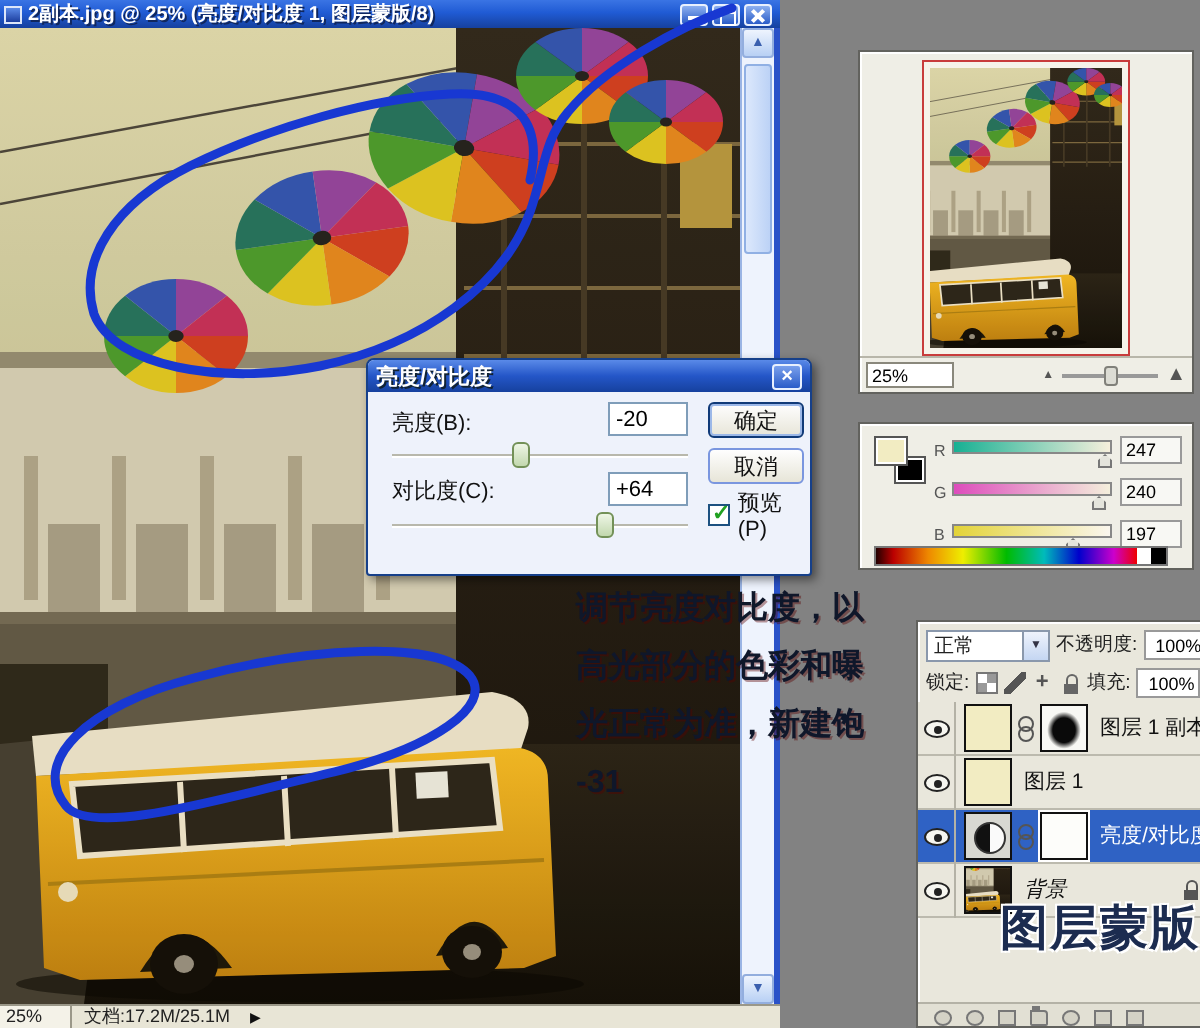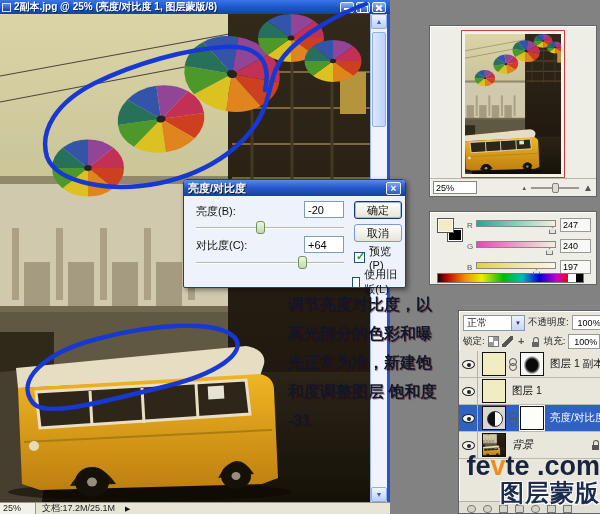--- a/index.html
+++ b/index.html
@@ -310,32 +310,27 @@
       <span class="chk" style="left:170px;top:48px;">
         <span class="chk-box">
             <span class="chk-mark">✓</span>
           </span>
         <span>预览(P)</span>
       </span>
 
       <div class="dlg-track" style="top:66px;">
         <div class="dlg-thumb" style="left:102px;"></div>
       </div>
-      <span class="chk" style="left:168px;top:71px;">
-        <span class="chk-box"></span>
-        <span>使用旧版(L)</span>
-      </span>
     </div>
   </div>
 
   <div class="red-note">
     <div>调节亮度对比度，以</div>
     <div>高光部分的色彩和曝</div>
     <div>光正常为准，新建饱</div>
-    <div>和度调整图层 饱和度</div>
     <div>-31</div>
   </div>
 
   <div class="panel navigator">
     <div class="nav-thumb">
       <svg width="96" height="140" viewBox="0 0 372 488" preserveAspectRatio="xMidYMid slice" xmlns="http://www.w3.org/2000/svg">
         <use href="#photoArt" xlink:href="#photoArt"></use>
       </svg>
     </div>
     <div class="nav-bottom">
@@ -440,17 +435,16 @@
       <span class="fico round"></span>
       <span class="fico"></span>
       <span class="fico folder"></span>
       <span class="fico round"></span>
       <span class="fico"></span>
       <span class="fico"></span>
     </div>
   </div>
 
   <div class="watermark">
-    <div class="wm1"><span>fe</span><span class="wm-accent">v</span><span>te .com</span></div>
     <div class="wm2">图层蒙版</div>
   </div>
 
 </div>
 
 </body></html>

